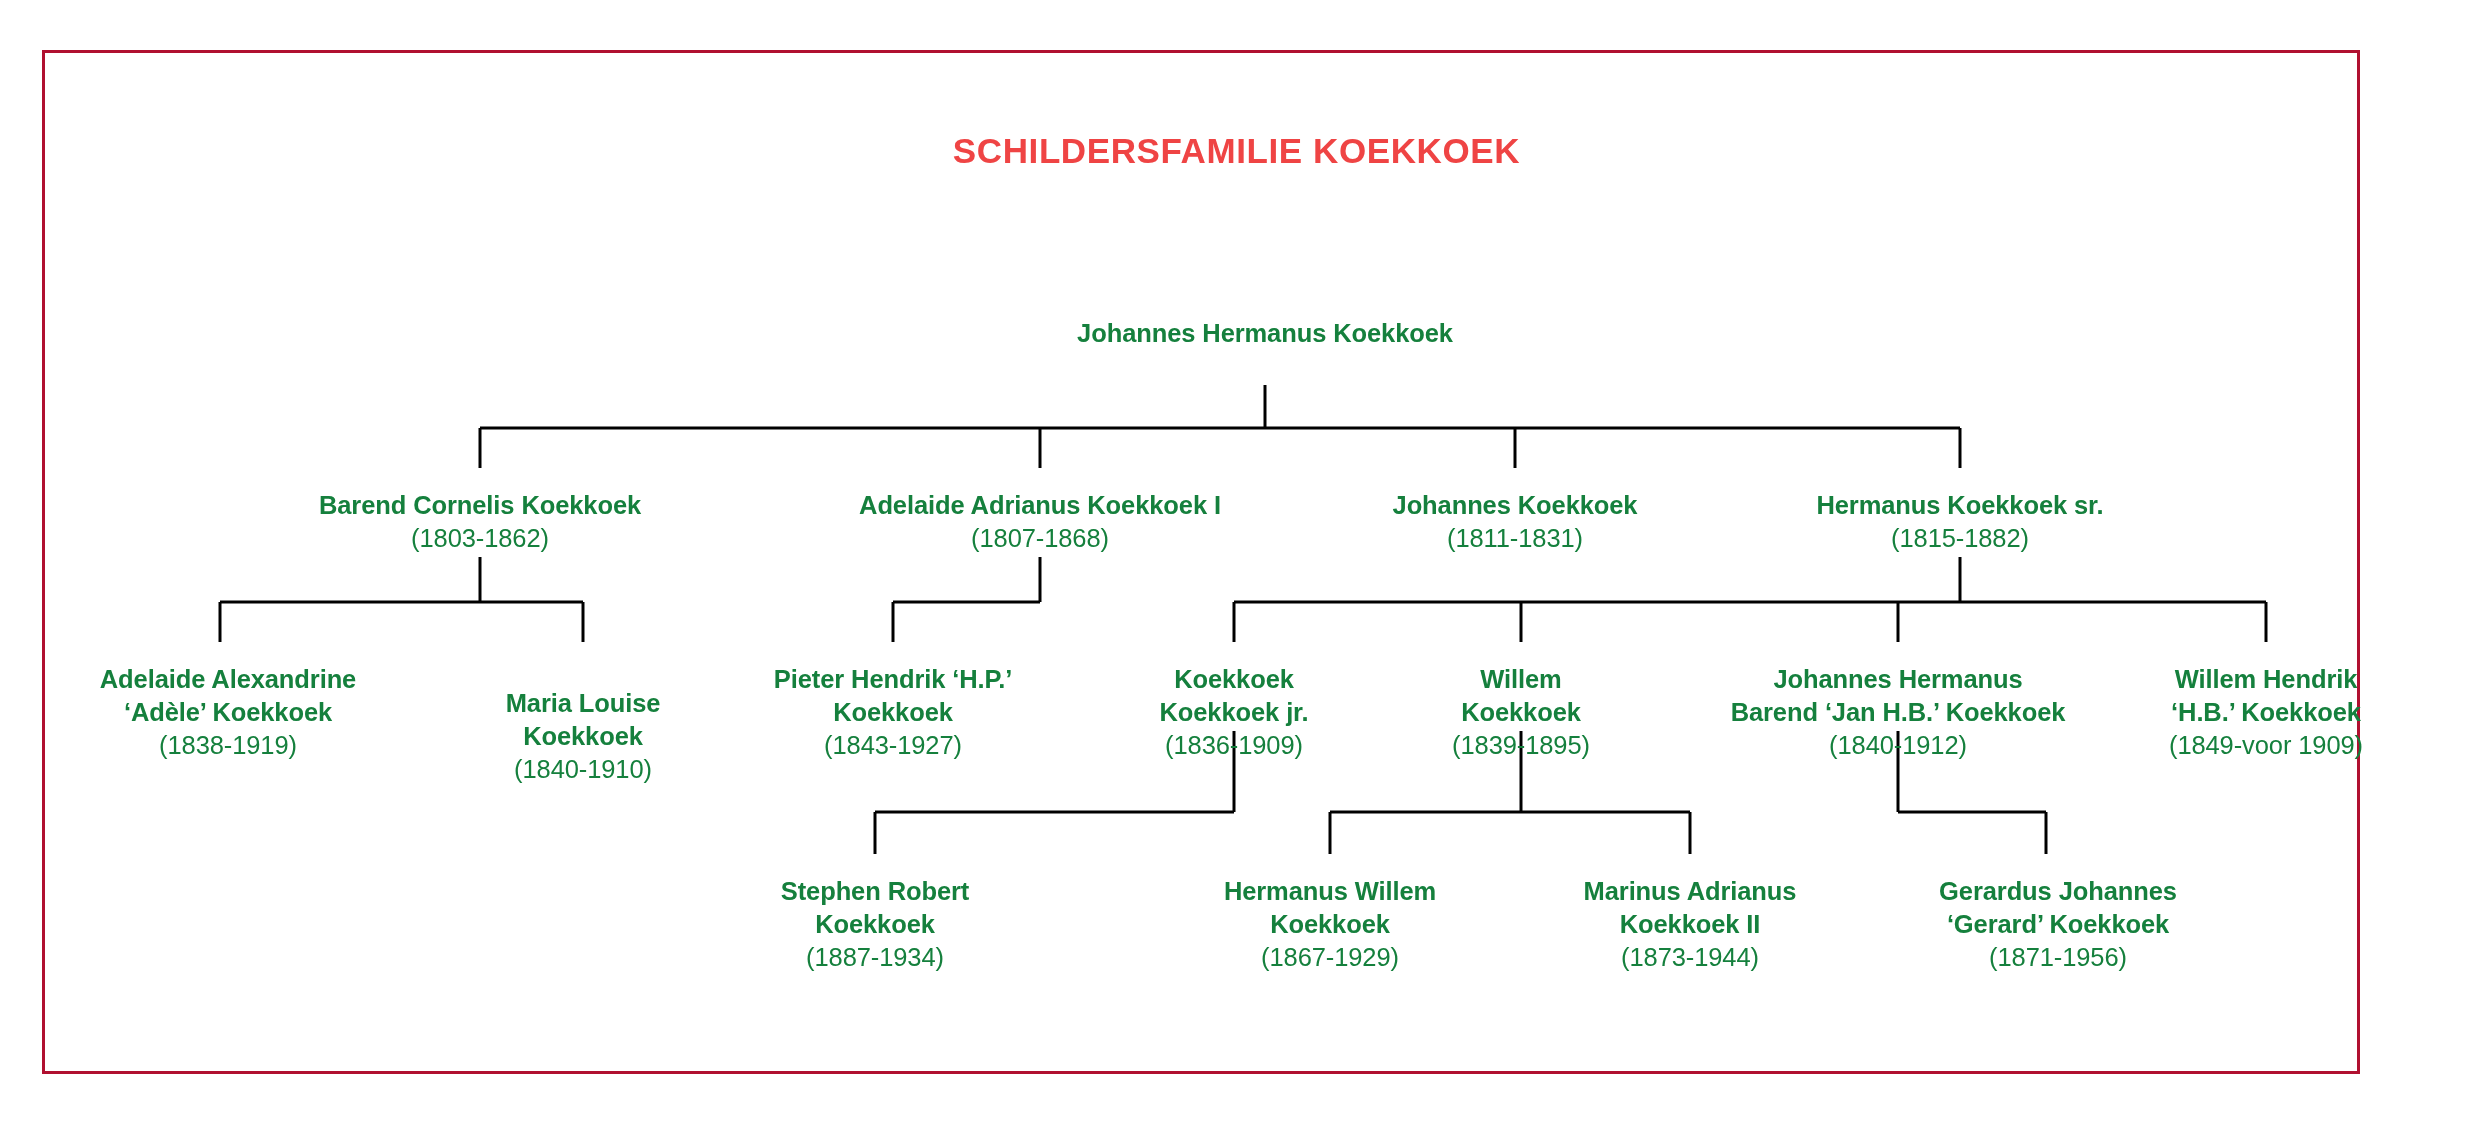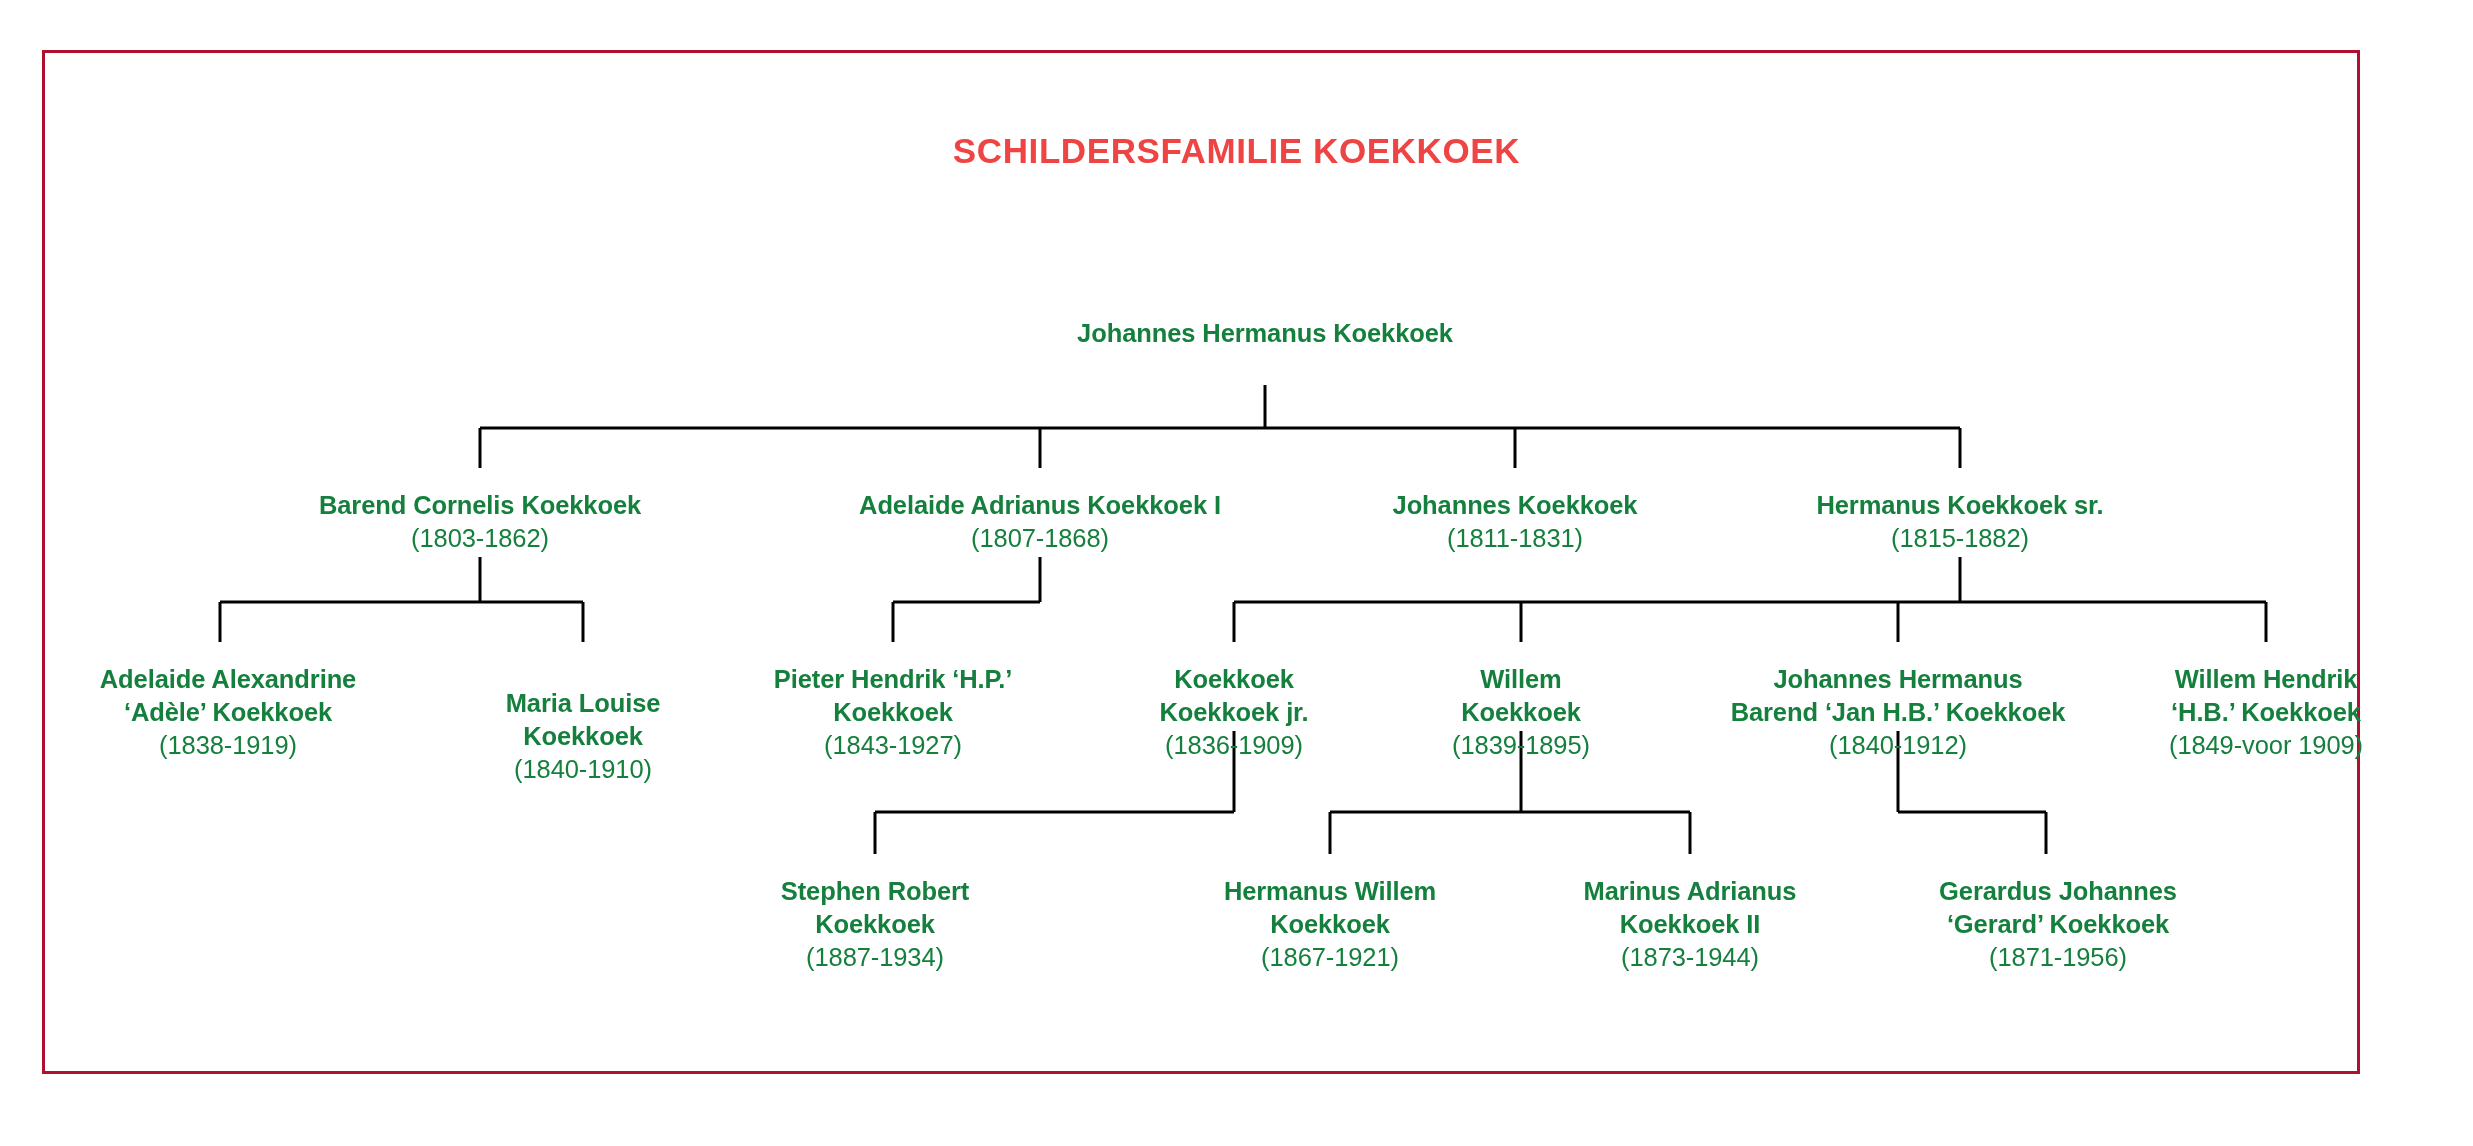--- a/index.html
+++ b/index.html
@@ -161,21 +161,21 @@
         <div class="yr">(1849-voor 1909)</div>
       </div>
       <div class="node" style="left: 875px; top: 875px;">
         <div class="nm">Stephen Robert</div>
         <div class="nm">Koekkoek</div>
         <div class="yr">(1887-1934)</div>
       </div>
       <div class="node" style="left: 1330px; top: 875px;">
         <div class="nm">Hermanus Willem</div>
         <div class="nm">Koekkoek</div>
-        <div class="yr">(1867-1921)</div>
+        <div class="yr">(1867-1929)</div>
       </div>
       <div class="node" style="left: 1690px; top: 875px;">
         <div class="nm">Marinus Adrianus</div>
         <div class="nm">Koekkoek II</div>
         <div class="yr">(1873-1944)</div>
       </div>
       <div class="node" style="left: 2046px; top: 875px; margin-left: 12px;">
         <div class="nm">Gerardus Johannes</div>
         <div class="nm">‘Gerard’ Koekkoek</div>
         <div class="yr">(1871-1956)</div>

